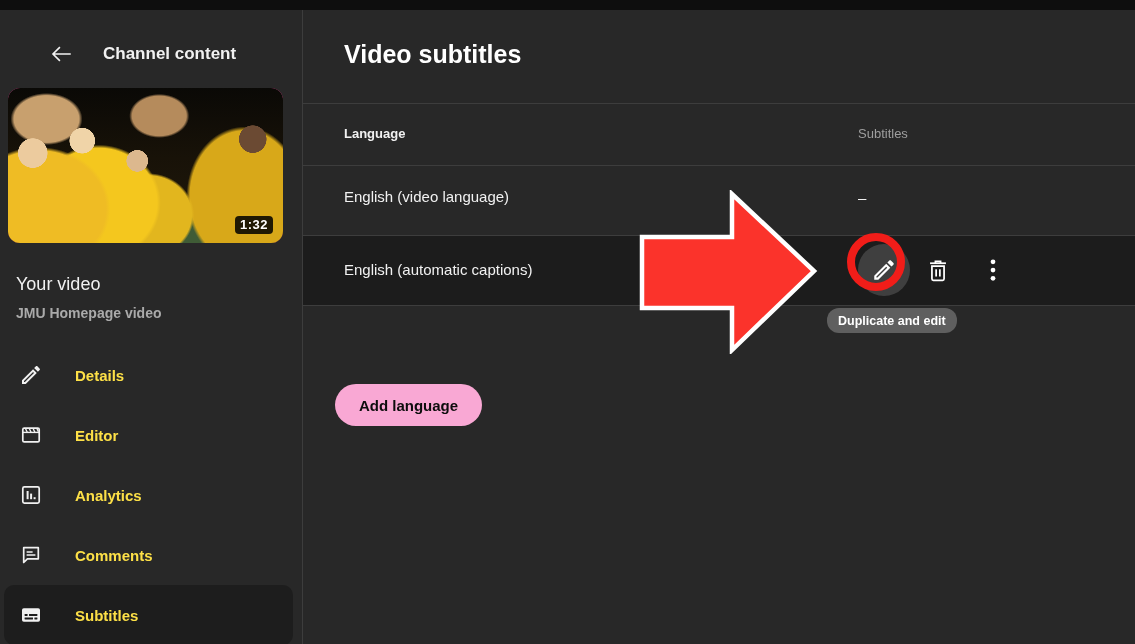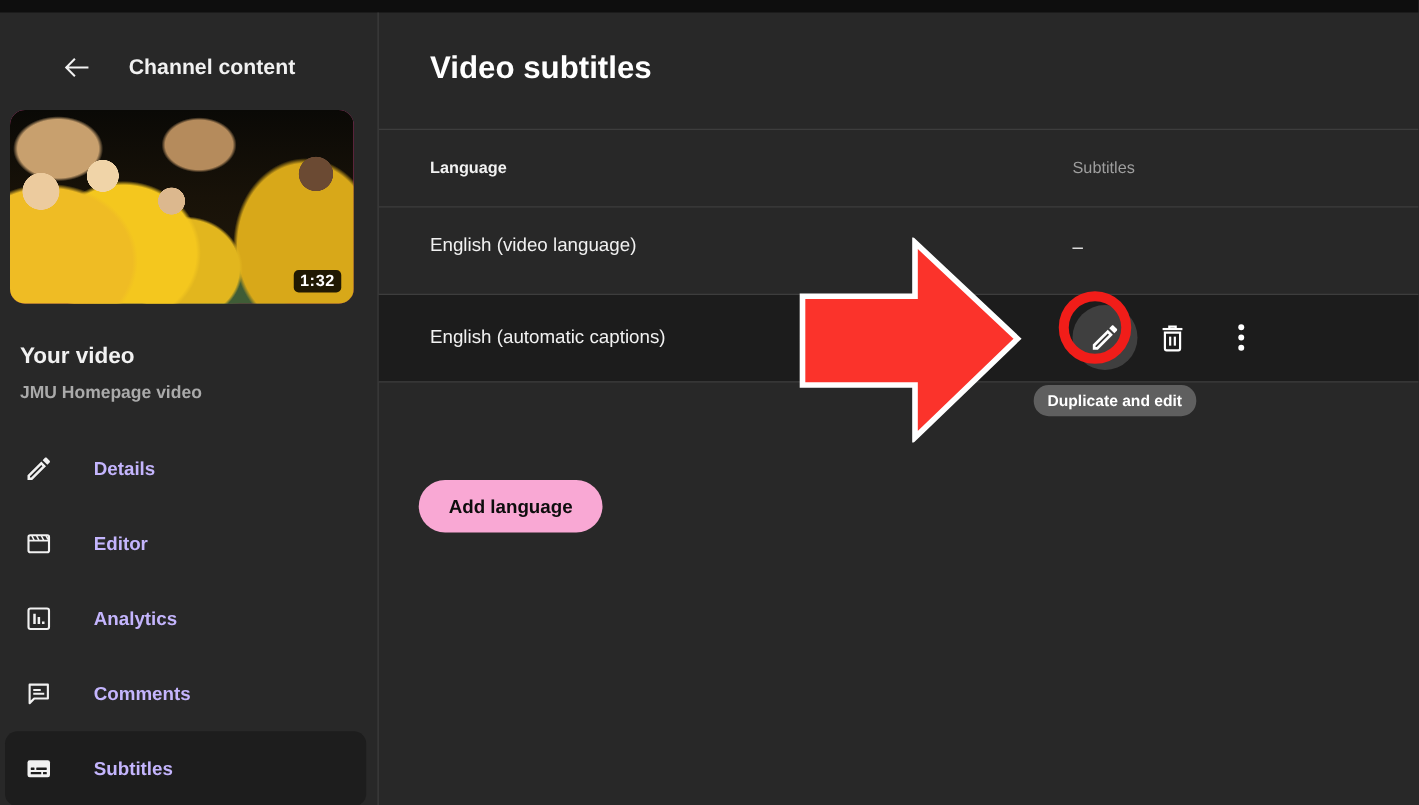--- a/index.html
+++ b/index.html
@@ -37,33 +37,33 @@
       radial-gradient(ellipse 58px 70px at 86% 70%, #d8a819 0 94%, transparent 100%),
       radial-gradient(ellipse 40px 30px at 68% 92%, #3f5c36 0 90%, transparent 100%),
       radial-gradient(ellipse 60px 24px at 45% 99%, #47683c 0 90%, transparent 100%),
       linear-gradient(180deg, #0a0906 0%, #181208 45%, #221a0c 100%);
   }
   .duration-badge {
     position:absolute; right:10px; bottom:9px; background:rgba(0,0,0,.85);
     color:#fff; font-size:13px; font-weight:bold; letter-spacing:.5px;
     padding:1px 5px 2px; border-radius:4px;
   }
-  .video-title { position:absolute; left:16px; top:264px; font-size:18px; font-weight:bold; color:#f1f1f1; }
+  .video-title { position:absolute; left:16px; top:264px; font-size:18px; font-weight:normal; color:#f1f1f1; }
   .video-subtitle { position:absolute; left:16px; top:295px; font-size:14px; color:#aaaaaa;font-weight:bold; }
 
   .menu { position:absolute; left:0; top:335px; width:302px; }
   .menu-item {
     height:60px; display:flex; align-items:center; padding-left:19px; cursor:pointer;
   }
   .menu-item.selected {
     background:#1d1d1d; border-radius:10px;
     margin:0 9px 0 4px; padding-left:15px;
   }
   .menu-icon { width:24px; height:24px; flex:0 0 24px; }
-  .menu-label { margin-left:32px; font-size:15px; font-weight:bold; color:#c4b5fd; }
+  .menu-label { margin-left:32px; font-size:15px; font-weight:bold; color:#fde047; }
 
   
   .main-title { position:absolute; left:344px; top:40px; font-size:25px; font-weight:bold; color:#fff; }
   .h-divider { position:absolute; left:303px; right:0; height:1px; background:#3d3d3d; }
   .col-language { position:absolute; left:344px; top:126px; font-size:13px; font-weight:bold; color:#f1f1f1; }
   .col-subtitles { position:absolute; left:858px; top:126px; font-size:13px; color:#9e9e9e; }
 
   .row2-bg { position:absolute; left:303px; right:0; top:236px; height:69px; background:#1c1c1c; }
   .row-lang-1 { position:absolute; left:344px; top:188px; font-size:15px; color:#f1f1f1; }
   .row-sub-1  { position:absolute; left:858px; top:189px; font-size:15px; color:#f1f1f1; }

